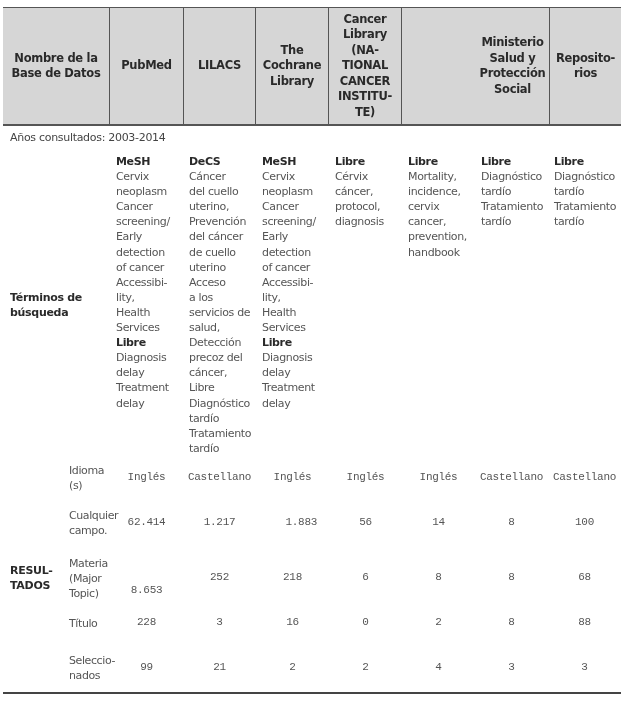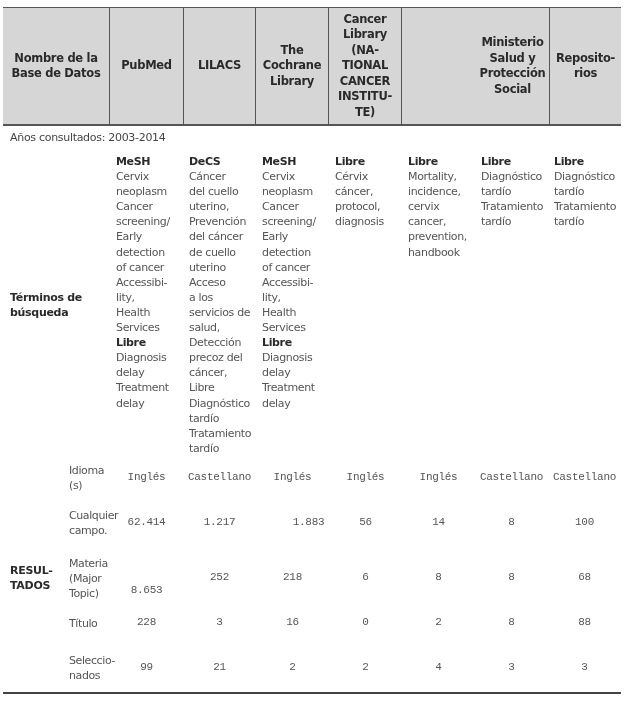--- a/index.html
+++ b/index.html
@@ -155,21 +155,21 @@
     <div class="val" style="left: 110px; top: 471px;">Inglés</div>
     <div class="val" style="left: 183px; top: 471px;">Castellano</div>
     <div class="val" style="left: 256px; top: 471px;">Inglés</div>
     <div class="val" style="left: 329px; top: 471px;">Inglés</div>
     <div class="val" style="left: 402px; top: 471px;">Inglés</div>
     <div class="val" style="left: 475px; top: 471px;">Castellano</div>
     <div class="val" style="left: 548px; top: 471px;">Castellano</div>
     <div class="sublab" style="top: 508px;"><span>Cualquier</span><br><span>campo.</span><br></div>
     <div class="val" style="left: 110px; top: 516px;">62.414</div>
     <div class="val" style="left: 183px; top: 516px;">1.217</div>
-    <div class="val" style="left: 272px; top: 516px;">1.883</div>
+    <div class="val" style="left: 244px; top: 516px; text-align: right;">1.883</div>
     <div class="val" style="left: 329px; top: 516px;">56</div>
     <div class="val" style="left: 402px; top: 516px;">14</div>
     <div class="val" style="left: 475px; top: 516px;">8</div>
     <div class="val" style="left: 548px; top: 516px;">100</div>
     <div class="sublab" style="top: 555.5px;"><span>Materia</span><br><span>(Major</span><br><span>Topic)</span><br></div>
     <div class="val" style="left: 110px; top: 571px; margin-top: 13px;">8.653</div>
     <div class="val" style="left: 183px; top: 571px;">252</div>
     <div class="val" style="left: 256px; top: 571px;">218</div>
     <div class="val" style="left: 329px; top: 571px;">6</div>
     <div class="val" style="left: 402px; top: 571px;">8</div>

